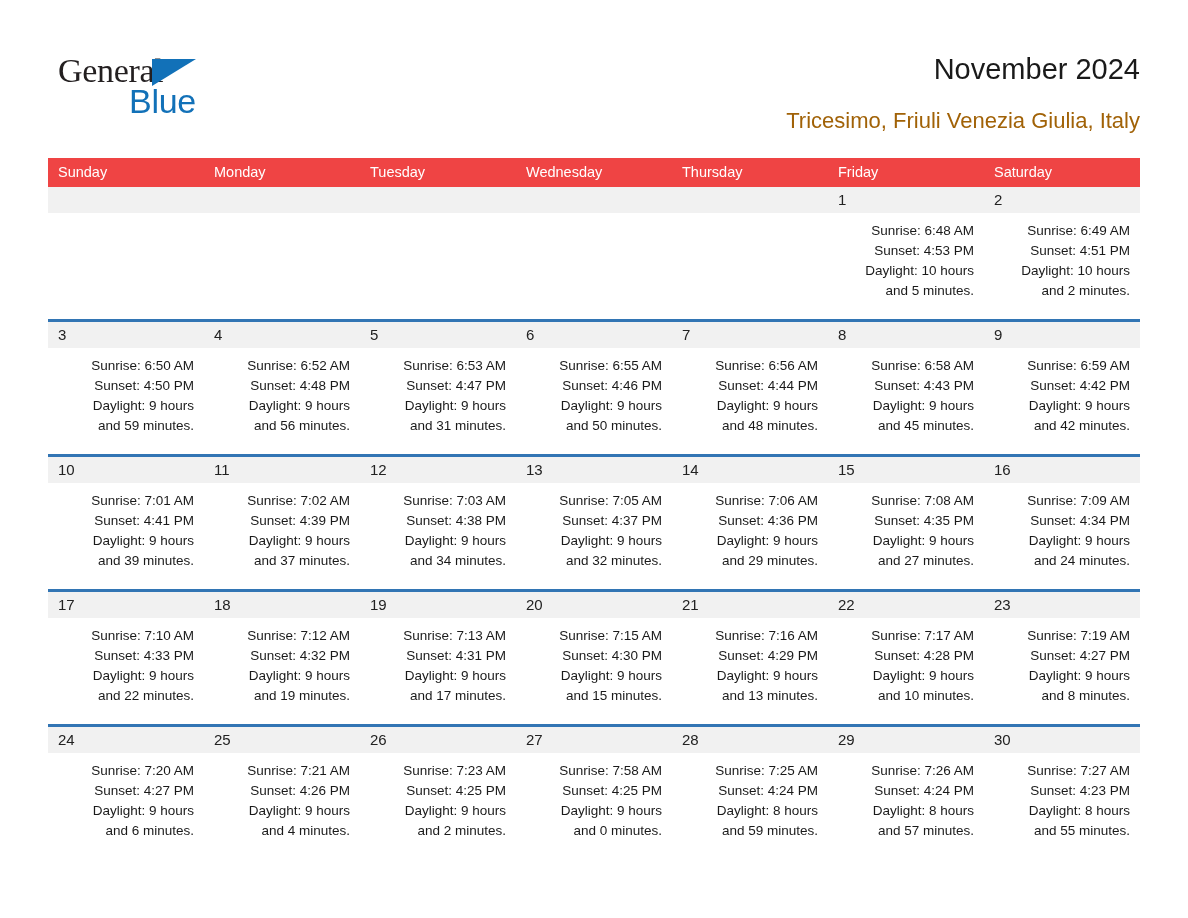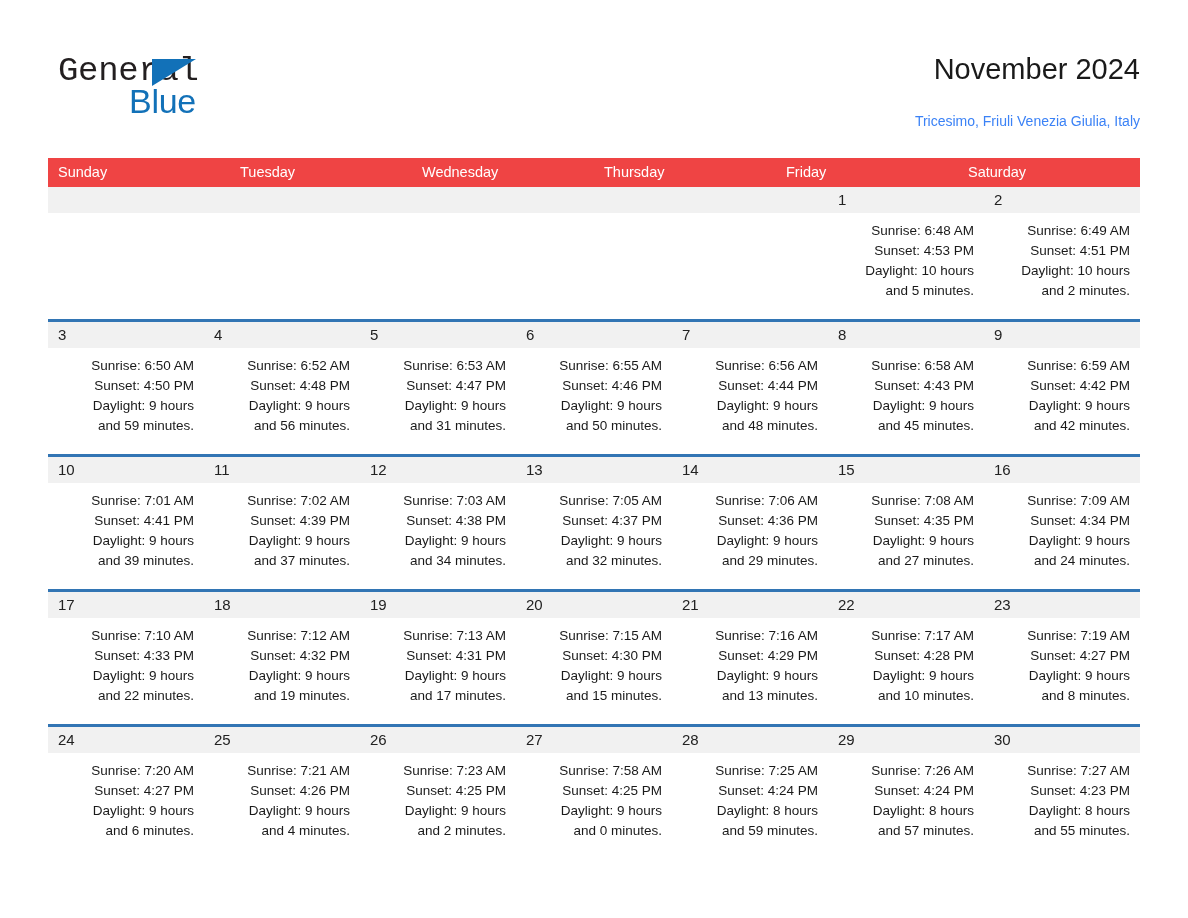--- a/index.html
+++ b/index.html
@@ -40,21 +40,21 @@
     height: 72px;
   }
   .logo-general {
     position: absolute;
     left: 0;
     top: 0;
     font-size: 34px;
     letter-spacing: -0.3px;
     color: #231f20;
     line-height: 38px;
-    font-family: Liberation Mono, monospace;
+    font-family: Liberation Serif, serif;
   }
   .logo-tri {
     position: absolute;
     left: 94px;
     top: 7px;
     width: 0;
     height: 0;
     border-top: 27px solid #1271b8;
     border-right: 44px solid transparent;
   }
@@ -77,23 +77,23 @@
   }
   .month-title {
     font-size: 29px;
     font-weight: normal;
     color: #1a1a1a;
     line-height: 50px;
     white-space: nowrap;
   }
   .location {
     margin-top: 14px;
-    font-size: 14px;
+    font-size: 22px;
     font-weight: normal;
-    color: #3b82f6;
+    color: #a16207;
     line-height: 26px;
     white-space: nowrap;
   }
 
   
   .calendar {
     position: absolute;
     left: 48px;
     top: 158px;
     width: 1092px;
@@ -175,20 +175,21 @@
     <div class="title-block">
       <div class="month-title">November 2024</div>
       <div class="location">Tricesimo, Friuli Venezia Giulia, Italy</div>
     </div>
 
   </div>
 
   <div class="calendar">
     <div class="weekday-row" id="weekday-row">
         <div class="weekday-cell">Sunday</div>
+        <div class="weekday-cell">Monday</div>
         <div class="weekday-cell">Tuesday</div>
         <div class="weekday-cell">Wednesday</div>
         <div class="weekday-cell">Thursday</div>
         <div class="weekday-cell">Friday</div>
         <div class="weekday-cell">Saturday</div>
       </div>
     <div id="weeks-container">
         <div class="week-row first">
           <div class="day-cell empty">
             <div class="day-num-band"><span class="day-num"></span></div>

